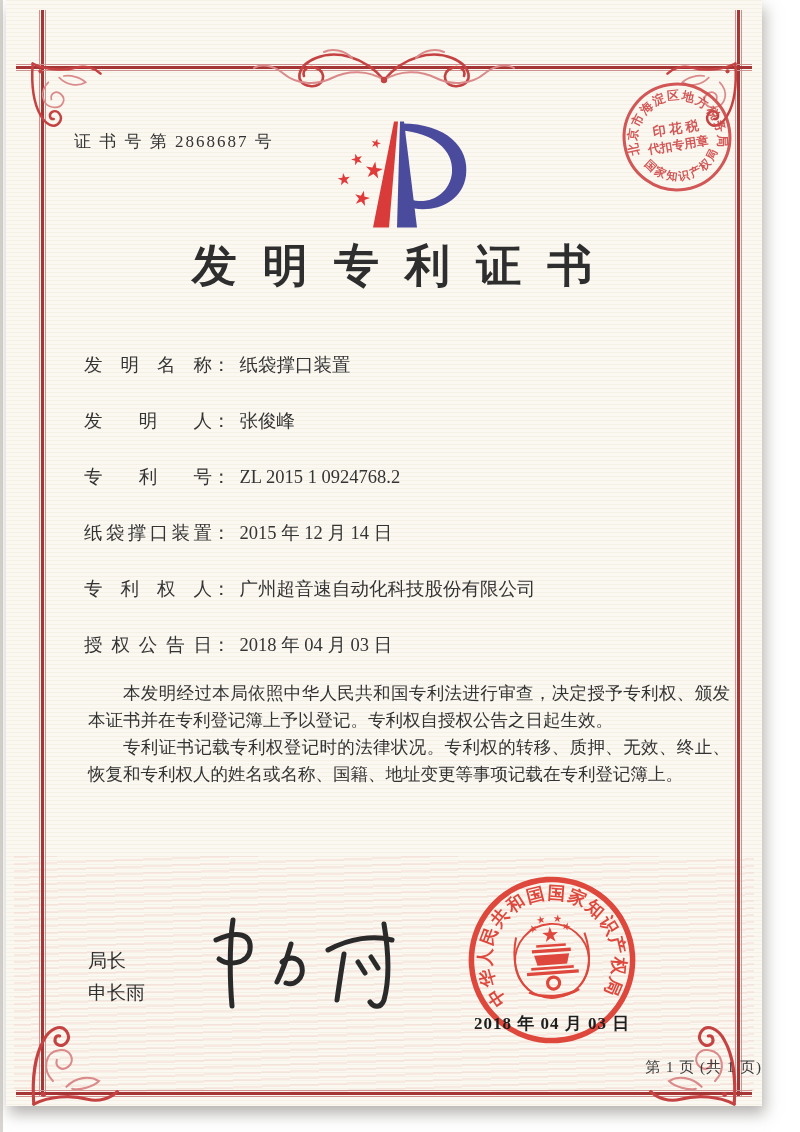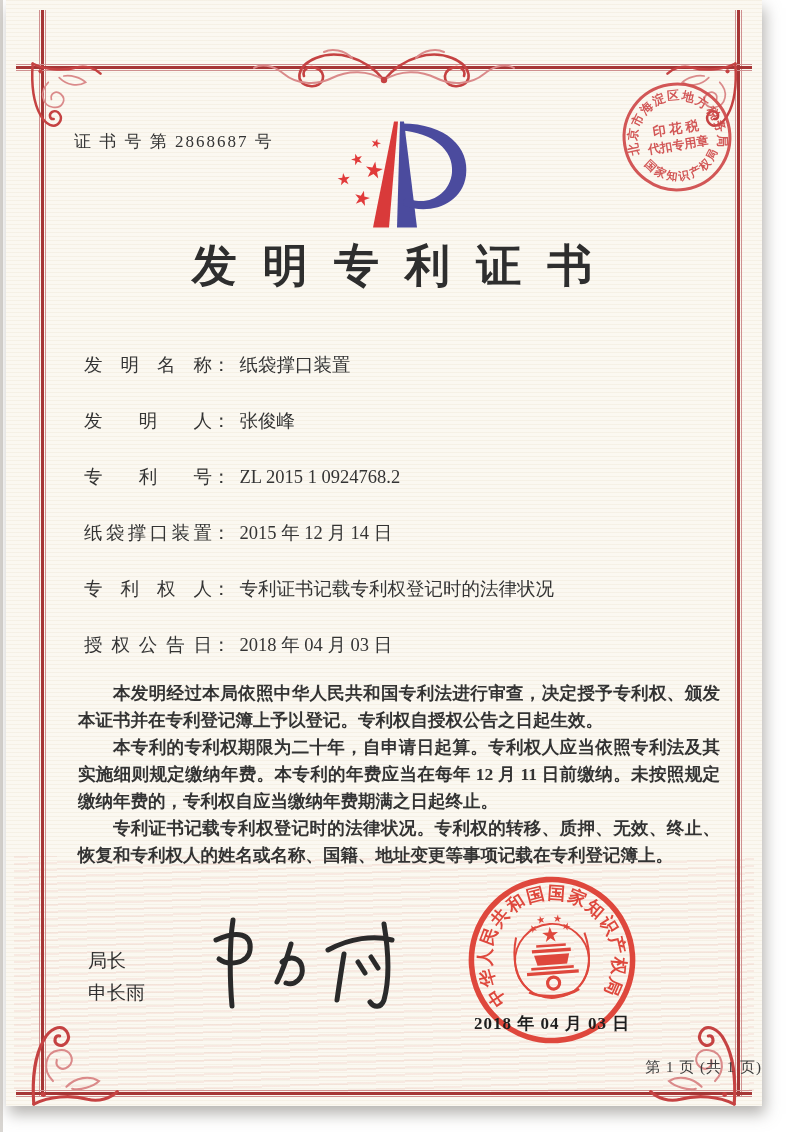--- a/index.html
+++ b/index.html
@@ -30,21 +30,21 @@
 
   .cert-no{position:absolute;left:68px;top:130px;font-size:17px;letter-spacing:2px;color:#333;}
   .logo{position:absolute;left:312px;top:116px;width:160px;height:118px;}
   .tax-stamp{position:absolute;left:612px;top:78px;width:118px;height:118px;transform:rotate(-9deg);opacity:.92;}
   .title{position:absolute;left:8px;top:236px;width:756px;text-align:center;
     font-size:45px;font-weight:600;color:#2e2e2e;letter-spacing:.58em;padding-left:.58em;box-sizing:border-box;}
   .fields{position:absolute;left:78px;top:352px;width:640px;color:#343434;}
   .frow{margin-bottom:31px;font-size:18.5px;white-space:nowrap;}
   .flabel{display:inline-block;width:128px;text-align:justify;text-align-last:justify;}
   .fval{margin-left:9px;}
-  .paras{position:absolute;left:72px;top:680px;width:642px;font-size:17.5px;line-height:27px;color:#333;font-weight:bold;}
+  .paras{position:absolute;left:82px;top:680px;width:642px;font-size:17.5px;line-height:27px;color:#333;}
   .paras p{margin:0;text-indent:2em;text-align:justify;}
   .sig-title{position:absolute;left:82px;top:948px;font-size:19px;color:#2f2f2f;}
   .sig-name{position:absolute;left:82px;top:980px;font-size:19px;color:#2f2f2f;text-align:right;}
   .signature{position:absolute;left:172px;top:906px;width:238px;height:112px;}
   .seal{position:absolute;left:458px;top:872px;width:176px;height:176px;transform:rotate(-4deg);opacity:.93;}
   .seal-date{position:absolute;left:468px;top:1012px;font-size:17px;font-weight:600;letter-spacing:1px;color:#1e1e1e;}
   .footer{position:absolute;left:0;top:1058px;width:756px;text-align:right;font-size:15px;color:#3d3d3d;letter-spacing:1px;}
   svg text{font-family:"Liberation Serif","DejaVu Serif",serif;}
 </style>
 </head>
@@ -132,30 +132,29 @@
     <div class="frow">
       <span class="flabel">发明人</span><span>：</span><span class="fval">张俊峰</span>
     </div>
     <div class="frow">
       <span class="flabel">专利号</span><span>：</span><span class="fval">ZL 2015 1 0924768.2</span>
     </div>
     <div class="frow">
       <span class="flabel">纸袋撑口装置</span><span>：</span><span class="fval">2015 年 12 月 14 日</span>
     </div>
     <div class="frow">
-      <span class="flabel">专利权人</span><span>：</span><span class="fval">专利证书记载专利权登记时的法律状况</span>
+      <span class="flabel">专利权人</span><span>：</span><span class="fval">广州超音速自动化科技股份有限公司</span>
     </div>
     <div class="frow">
       <span class="flabel">授权公告日</span><span>：</span><span class="fval">2018 年 04 月 03 日</span>
     </div>
   </div>
 
   <div class="paras">
     <p>本发明经过本局依照中华人民共和国专利法进行审查，决定授予专利权、颁发本证书并在专利登记簿上予以登记。专利权自授权公告之日起生效。</p>
-    <p>本专利的专利权期限为二十年，自申请日起算。专利权人应当依照专利法及其实施细则规定缴纳年费。本专利的年费应当在每年 12 月 11 日前缴纳。未按照规定缴纳年费的，专利权自应当缴纳年费期满之日起终止。</p>
     <p>专利证书记载专利权登记时的法律状况。专利权的转移、质押、无效、终止、恢复和专利权人的姓名或名称、国籍、地址变更等事项记载在专利登记簿上。</p>
   </div>
 
   <div class="sig-title">局长</div>
   <div class="sig-name">申长雨</div>
   <svg class="signature" viewBox="0 0 238 112" fill="none" stroke="#2a2a2a" stroke-width="5" stroke-linecap="round">
     <path d="M55,14 C51,40 52,78 54,100"></path>
     <path d="M38,34 C60,24 74,28 72,44 C70,58 50,60 41,53"></path>
     <path d="M113,38 C109,52 104,66 99,76"></path>
     <path d="M104,56 C113,49 122,52 124,61 C126,72 117,80 108,77"></path>

